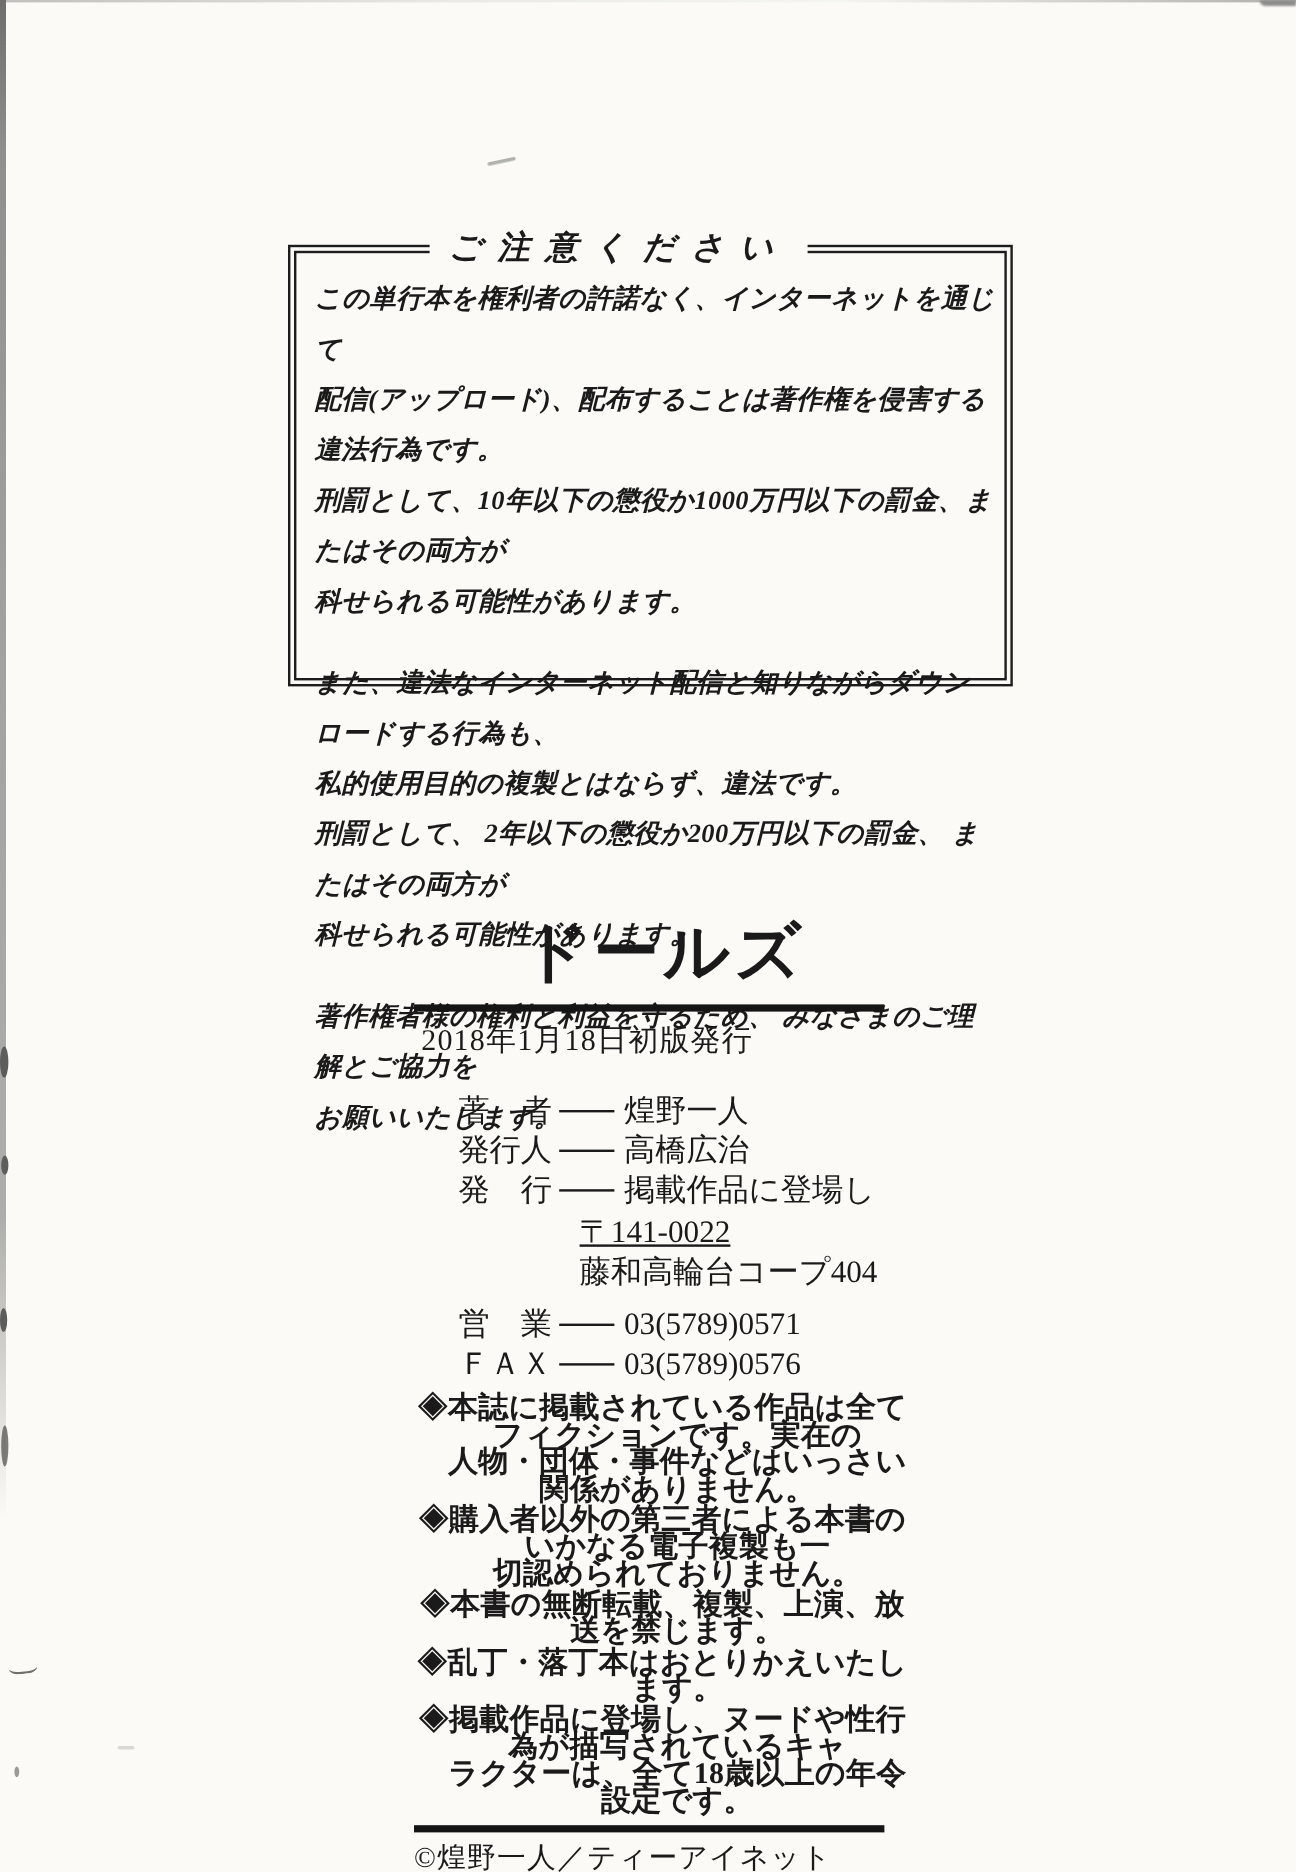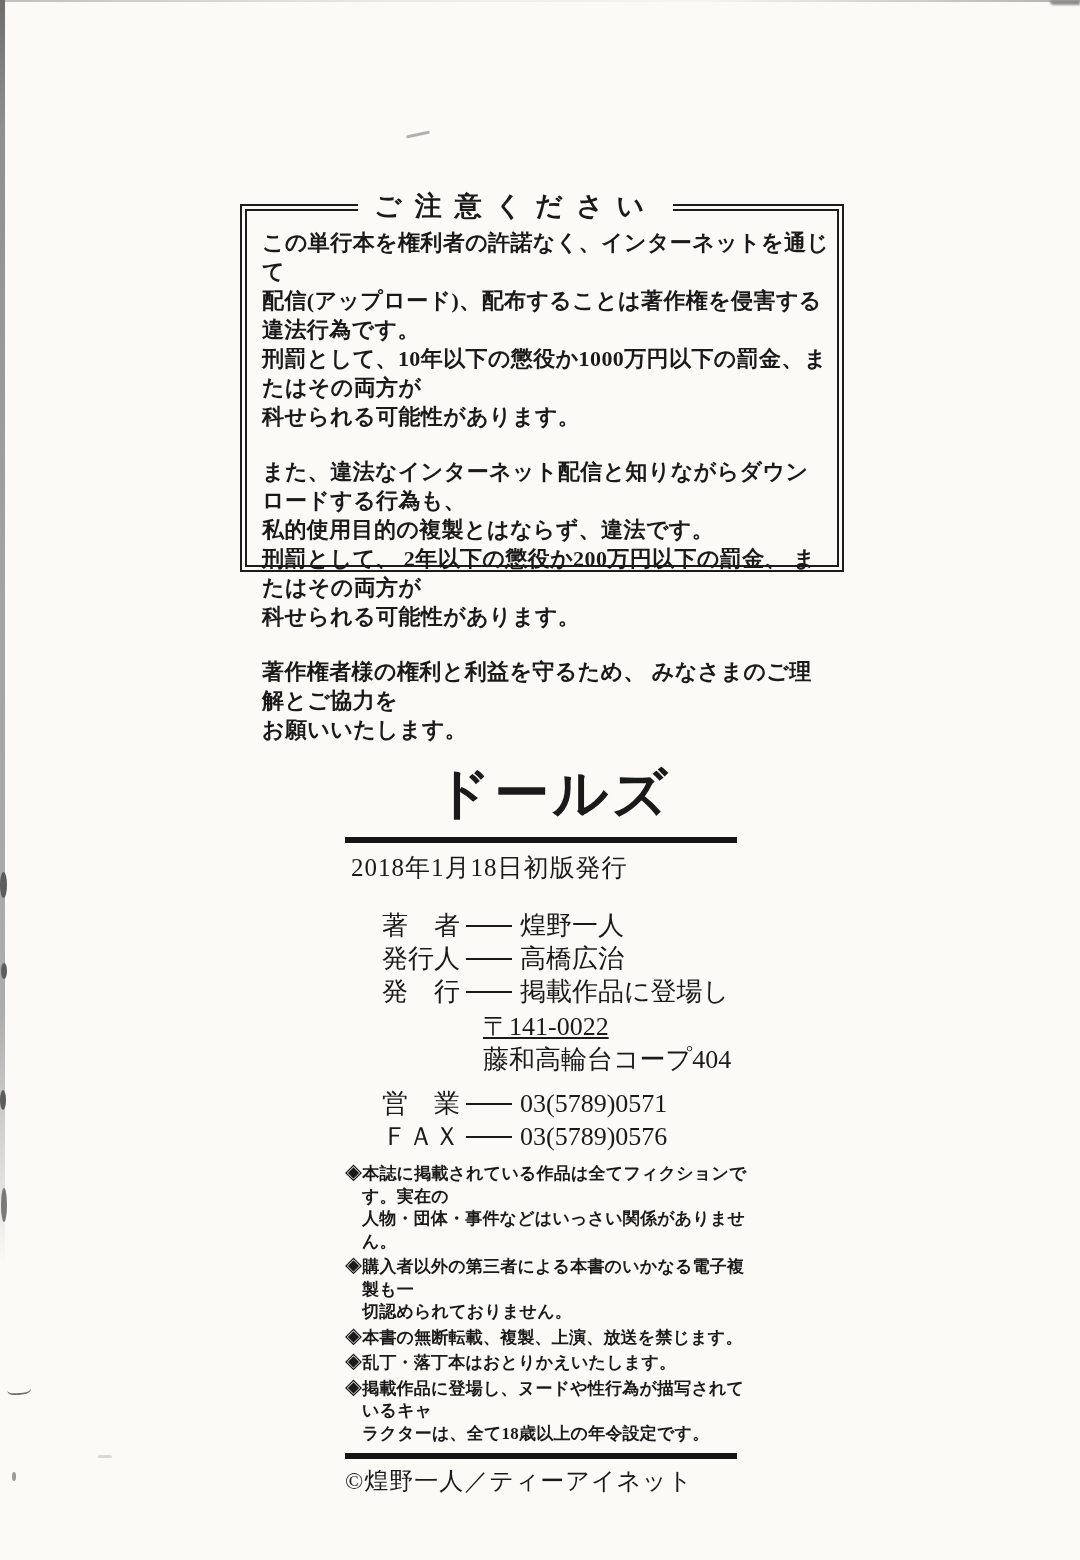--- a/index.html
+++ b/index.html
@@ -49,38 +49,39 @@
     transform:rotate(-5deg);
   }
   .dot1{position:absolute;left:12px;top:1472px;width:4px;height:9px;background:#9a9a98;border-radius:50%;}
   .dot2{position:absolute;left:98px;top:1455px;width:14px;height:3px;background:#d8d8d6;border-radius:2px;}
 
   
   .notice-box{
     position:absolute;left:240px;top:204px;width:604px;height:368px;
     border:2px solid #1c1c1c;
     box-sizing:border-box;
+    font-style:italic;
   }
   .notice-inner{
     position:absolute;inset:3px;border:2px solid #1c1c1c;pointer-events:none;
   }
   .notice-title{
     position:absolute;top:-17px;left:116px;
     background:var(--paper);
     padding:0 16px;
     font-size:27px;font-weight:700;letter-spacing:13px;line-height:34px;
     white-space:nowrap;
   }
   .notice-body{
     position:relative;
     padding:22px 12px 0 20px;
   }
   .notice-body p{
     margin:0 0 26px 0;
-    font-size:22px;line-height:29px;font-weight:600;
+    font-size:22px;line-height:42px;font-weight:600;
     letter-spacing:.4px;
     white-space:pre-line;
   }
 
   
   .colophon{
     position:absolute;left:345px;top:756px;width:430px;
   }
   .book-title{
     margin:0 0 0 90px;
@@ -98,21 +99,21 @@
   .crow .lbl{display:inline-block;min-width:82px;margin-left:37px;}
   .crow .dash{
     display:inline-block;width:46px;height:2px;background:#1a1a1a;
     vertical-align:7px;margin:0 8px 0 2px;
   }
   .addr{font-size:26px;line-height:33px;margin-left:138px;white-space:nowrap;}
   .addr.first{margin-top:2px;text-decoration:underline;}
   .contact{margin-top:11px;}
   .notes{
     margin:10px 0 0 0;padding:0;list-style:none;
-    width:414px;font-size:17px;line-height:22.5px;letter-spacing:.2px;
+    width:414px;font-size:25px;line-height:22.5px;letter-spacing:.2px;text-align:center;
   }
   .notes li{
     padding-left:1em;text-indent:-1em;
     white-space:pre-line;
     margin:0 0 3px 0;font-weight:600;
   }
   .copyright{font-size:24px;line-height:30px;margin-top:7px;letter-spacing:1px;}
 </style>
 </head>
 <body>

